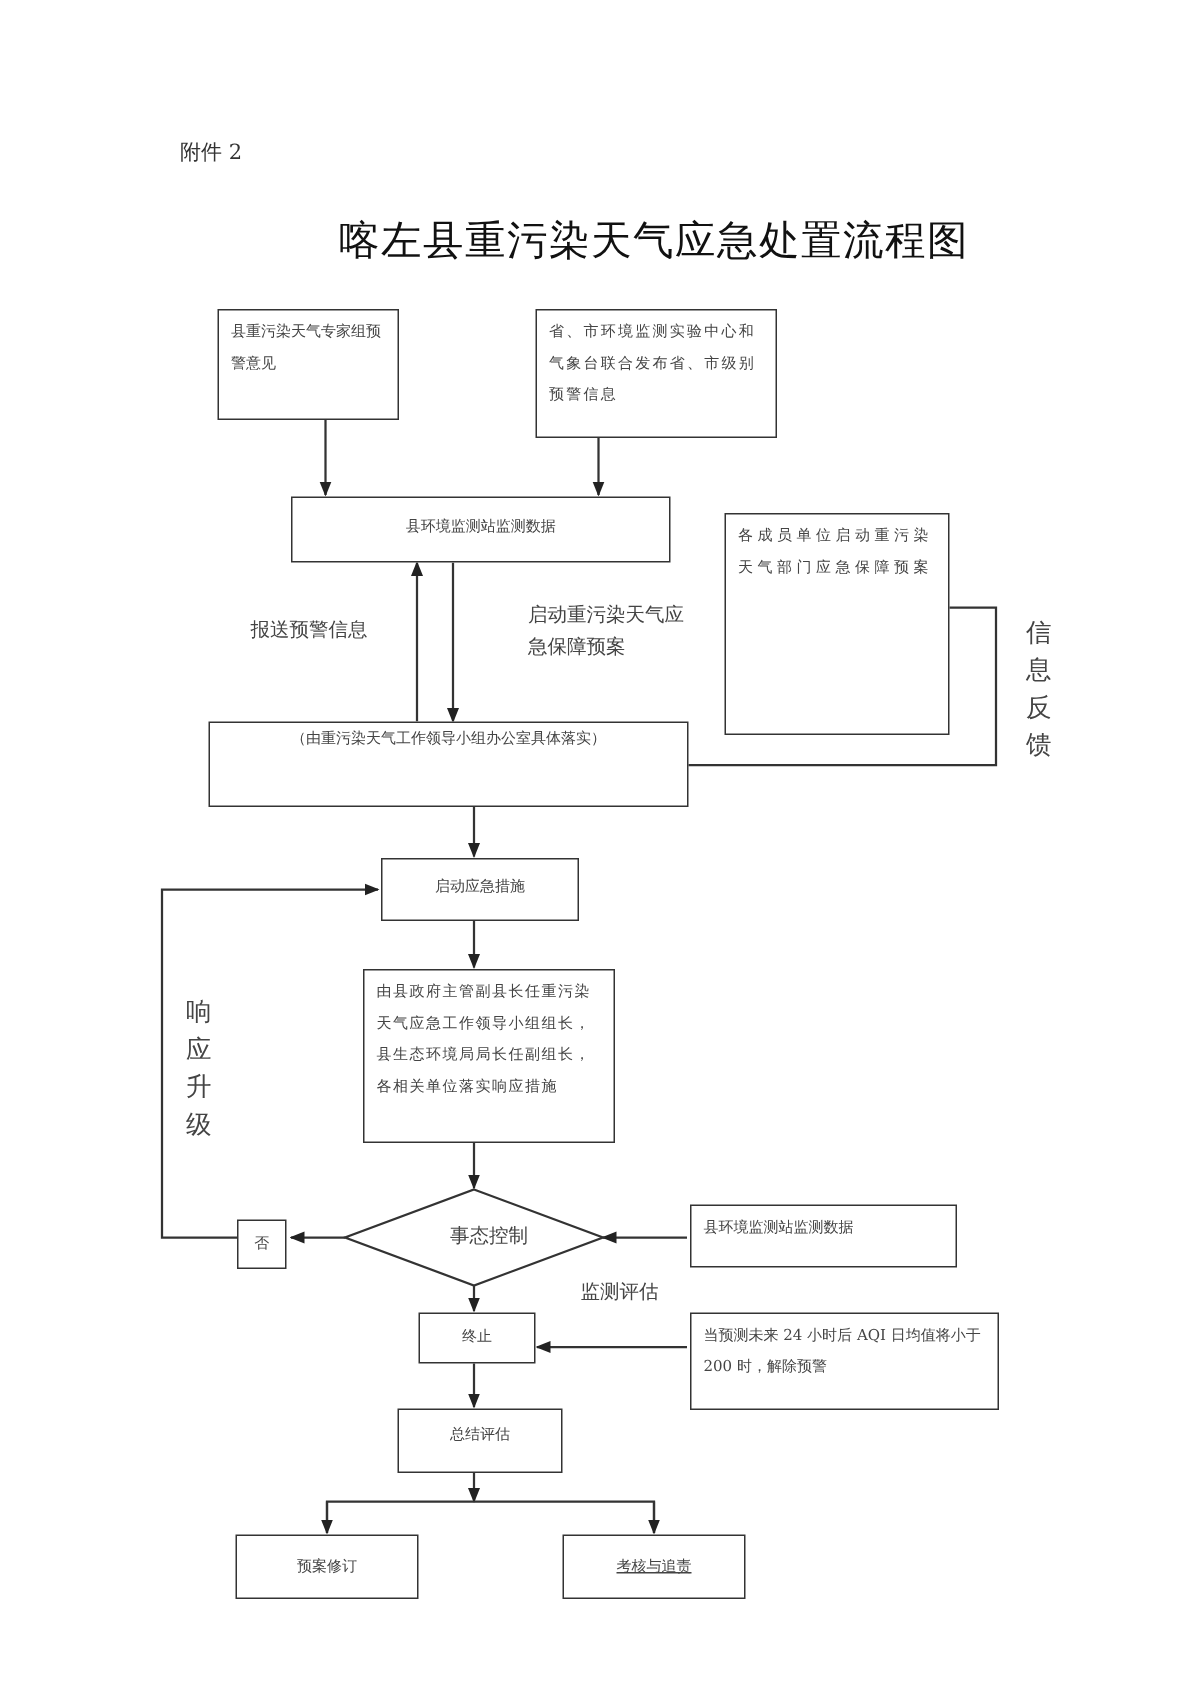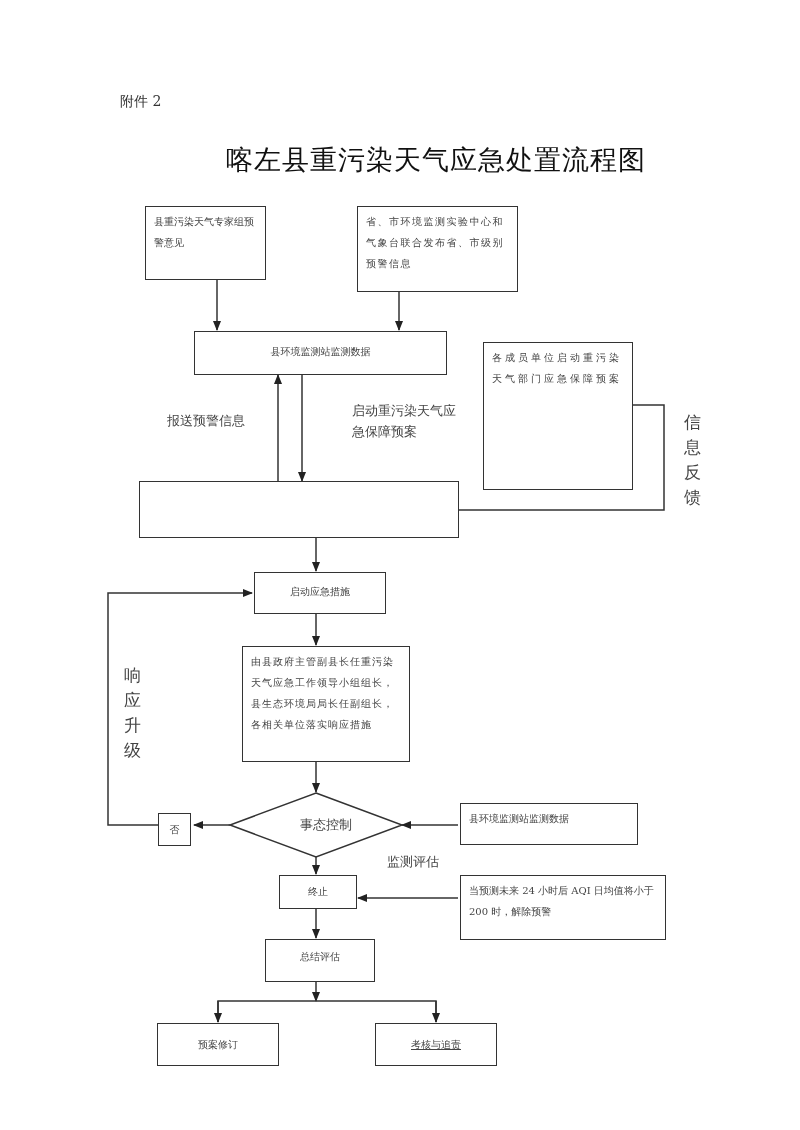--- a/index.html
+++ b/index.html
@@ -63,20 +63,21 @@
 </div>
 <div class="box" style="left:483px;top:342px;width:150px;height:148px;letter-spacing:3px;">
   <div class="txt">各成员单位启动重污染天气部门应急保障预案</div>
 </div>
 
 <div class="label" style="left:167px;top:410px;">报送预警信息</div>
 <div class="label" style="left:308px;top:400px;width:105px;margin-left:44px;">启动重污染天气应急保障预案</div>
 <div class="vlabel" style="left:684px;top:410px;">信息反馈</div>
 
 <div class="box center" style="left:139px;top:481px;width:320px;height:57px;">
+  <div>（由重污染天气工作领导小组办公室具体落实）</div>
 </div>
 
 <div class="box center" style="left:254px;top:572px;width:132px;height:42px;">
   <div class="txt" style="padding-top:8px;">启动应急措施</div>
 </div>
 
 <div class="vlabel" style="left:124px;top:663px;">响应升级</div>
 
 <div class="box" style="left:242px;top:646px;width:168px;height:116px;letter-spacing:1px;">
   <div class="txt" style="padding:4px 8px;">由县政府主管副县长任重污染天气应急工作领导小组组长，县生态环境局局长任副组长，各相关单位落实响应措施</div>

